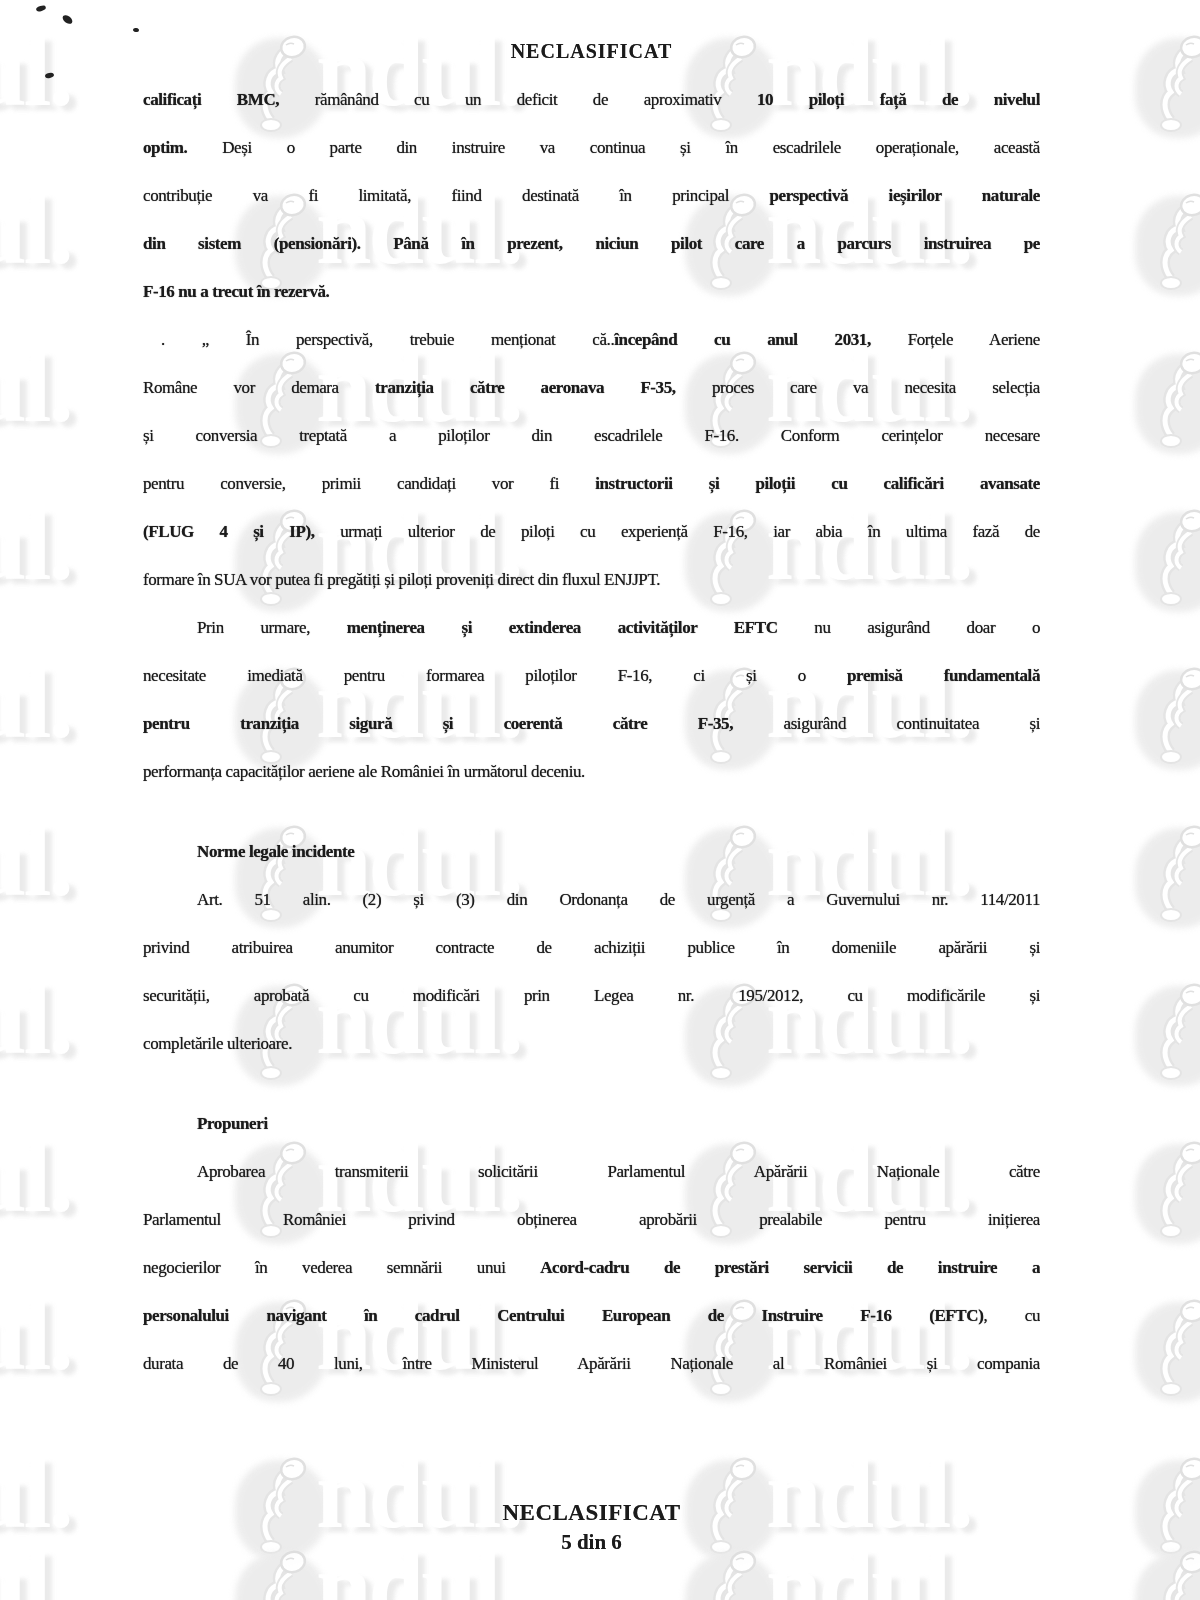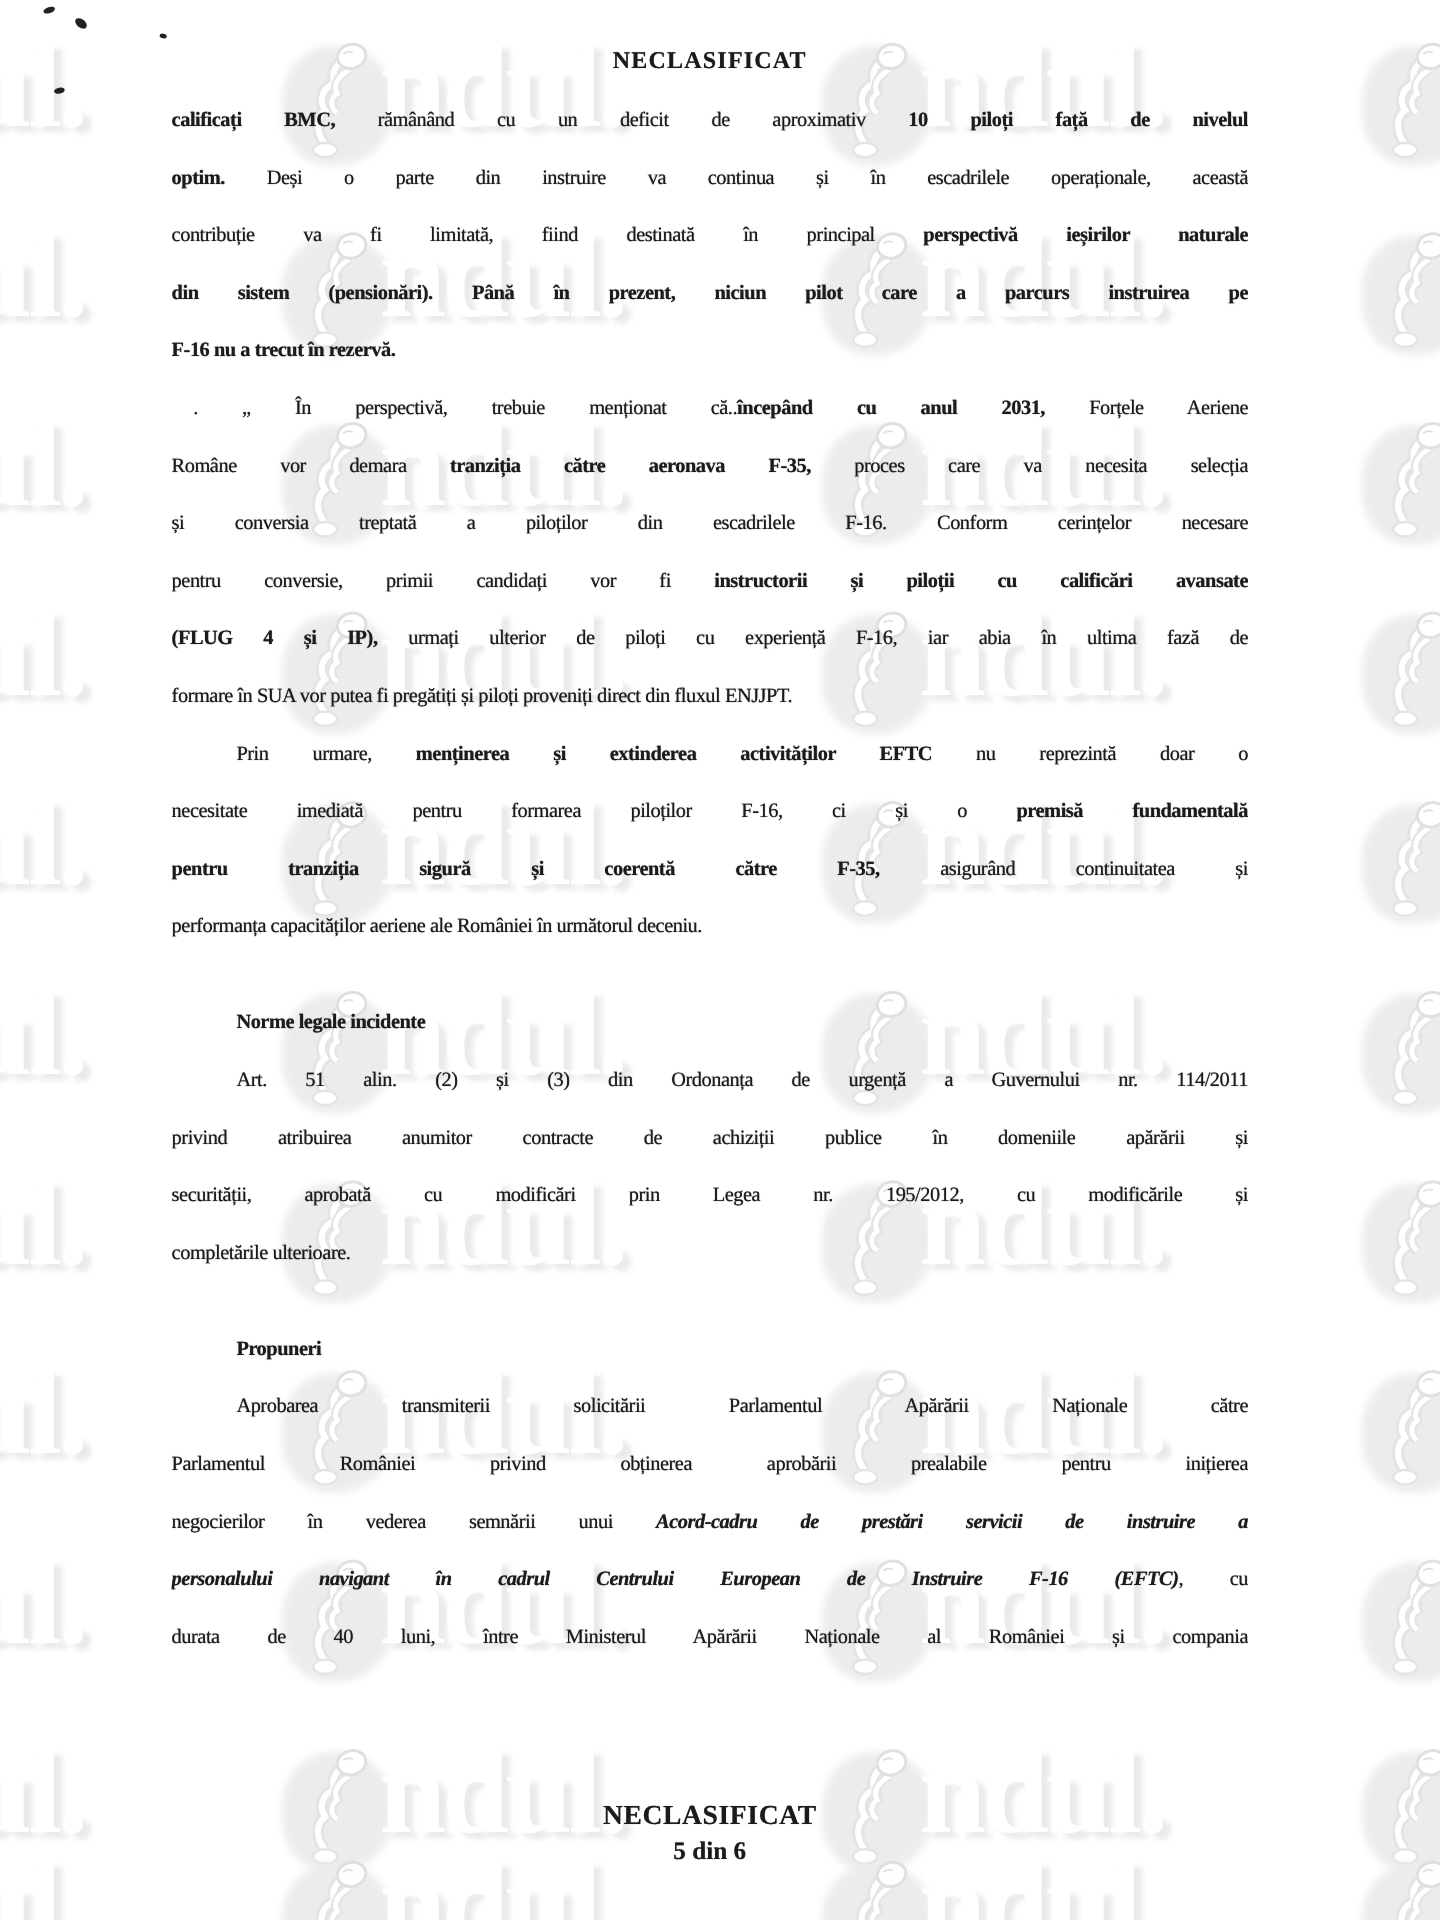--- a/index.html
+++ b/index.html
@@ -35,21 +35,21 @@
   .content{
     position:absolute;left:143px;top:76px;width:897px;z-index:2;
     font-size:17px;line-height:48px;letter-spacing:-0.4px;
     text-shadow:0 0 .8px rgba(25,25,25,.8);
   }
   .para{margin:0;}
   .line{display:block;height:48px;overflow:hidden;text-align:justify;text-align-last:justify;}
   .line.last{text-align-last:left;}
   .heading{font-weight:bold;padding-left:54px;height:48px;margin-top:32px;}
   .s-b{font-weight:bold;}
-  .s-bi{font-weight:bold;font-style:italic;}
+  .s-bi{font-weight:bold;}
   
   .footer{position:absolute;left:143px;top:1498px;width:897px;text-align:center;z-index:2;
     text-shadow:0 0 .6px rgba(30,30,30,.7);}
   .footer-cls{font-size:23px;font-weight:bold;letter-spacing:.5px;line-height:30px;}
   .footer-page{font-size:21px;font-weight:bold;line-height:28px;}
 </style>
 </head>
 <body>
 
 <div class="page">
@@ -557,21 +557,21 @@
       </div>
       <div class="para">
         <div class="line" style="padding-left: 18px;"><span class="s-n">. „ În perspectivă, trebuie menționat că..</span><span class="s-b">începând cu anul 2031,</span><span class="s-n"> Forțele Aeriene</span></div>
         <div class="line"><span class="s-n">Române vor demara </span><span class="s-b">tranziția către aeronava F-35,</span><span class="s-n"> proces care va necesita selecția</span></div>
         <div class="line"><span class="s-n">și conversia treptată a piloților din escadrilele F-16. Conform cerințelor necesare</span></div>
         <div class="line"><span class="s-n">pentru conversie, primii candidați vor fi </span><span class="s-b">instructorii și piloții cu calificări avansate</span></div>
         <div class="line"><span class="s-b">(FLUG 4 și IP),</span><span class="s-n"> urmați ulterior de piloți cu experiență F-16, iar abia în ultima fază de</span></div>
         <div class="line last"><span class="s-n">formare în SUA vor putea fi pregătiți și piloți proveniți direct din fluxul ENJJPT.</span></div>
       </div>
       <div class="para">
-        <div class="line" style="padding-left: 54px;"><span class="s-n">Prin urmare, </span><span class="s-b">menținerea și extinderea activităților EFTC </span><span class="s-n">nu reprezintă doar o</span></div>
+        <div class="line" style="padding-left: 54px;"><span class="s-n">Prin urmare, </span><span class="s-b">menținerea și extinderea activităților EFTC </span><span class="s-n">nu asigurând doar o</span></div>
         <div class="line"><span class="s-n">necesitate imediată pentru formarea piloților F-16, ci și o </span><span class="s-b">premisă fundamentală</span></div>
         <div class="line"><span class="s-b">pentru tranziția sigură și coerentă către F-35,</span><span class="s-n"> asigurând continuitatea și</span></div>
         <div class="line last"><span class="s-n">performanța capacităților aeriene ale României în următorul deceniu.</span></div>
       </div>
       <div class="heading">Norme legale incidente</div>
       <div class="para">
         <div class="line" style="padding-left: 54px;"><span class="s-n">Art. 51 alin. (2) și (3) din Ordonanța de urgență a Guvernului nr. 114/2011</span></div>
         <div class="line"><span class="s-n">privind atribuirea anumitor contracte de achiziții publice în domeniile apărării și</span></div>
         <div class="line"><span class="s-n">securității, aprobată cu modificări prin Legea nr. 195/2012, cu modificările și</span></div>
         <div class="line last"><span class="s-n">completările ulterioare.</span></div>

